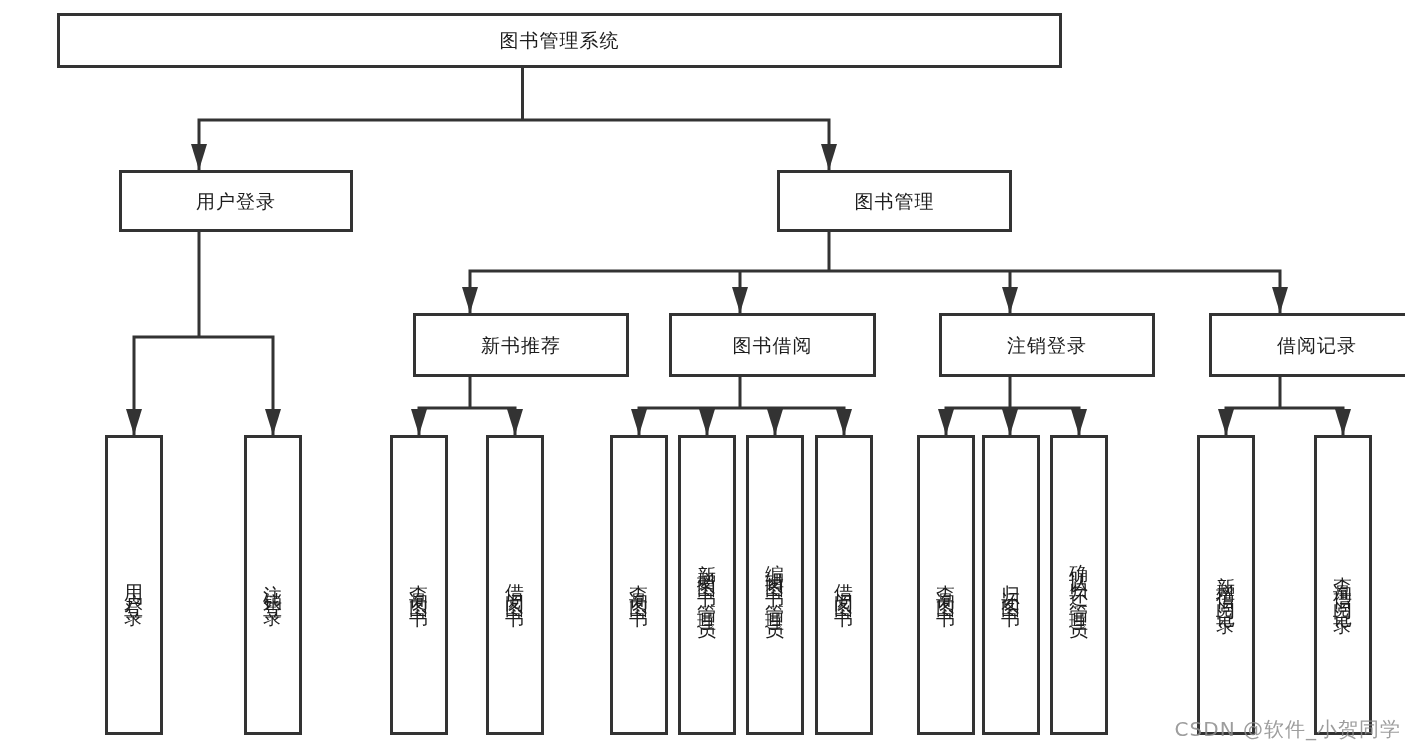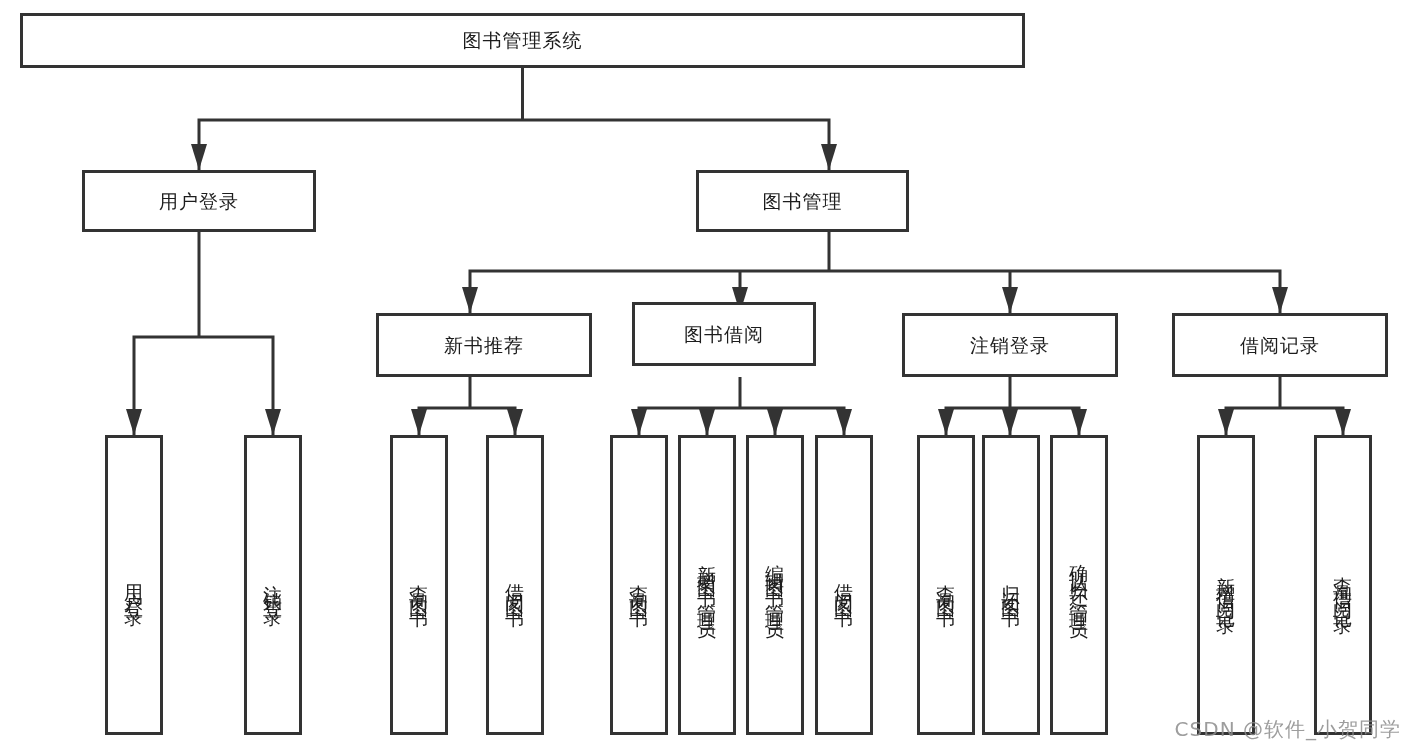--- a/index.html
+++ b/index.html
@@ -8,21 +8,21 @@
   html,body{margin:0;padding:0;}
   body{background:var(--canvas-bg);font-family:"DejaVu Sans","Liberation Sans",sans-serif;}
   .canvas{position:relative;width:1405px;height:747px;background:var(--canvas-bg);overflow:hidden;}
   .wires{position:absolute;left:0;top:0;pointer-events:none;}
   .box{
     position:absolute;box-sizing:border-box;background:var(--box-bg);
     border:3px solid var(--line);color:var(--text);
     display:flex;align-items:center;justify-content:center;
     font-size:19px;line-height:1;white-space:nowrap;
   }
-  .h{letter-spacing:1px;}
+  .h{letter-spacing:1px;margin-left:37px;}
   .v{
     writing-mode:vertical-rl;text-orientation:mixed;
     letter-spacing:8px;font-size:19px;
   }
   .watermark{
     position:absolute;top:716px;right:4px;z-index:5;
     font-size:20px;color:var(--watermark);opacity:.85;
     letter-spacing:1px;white-space:nowrap;
   }
 </style>
@@ -59,24 +59,24 @@
       <polygon points="1002,409 1018,409 1010,435"></polygon>
       <polygon points="1071,409 1087,409 1079,435"></polygon>
       <polygon points="1218,409 1234,409 1226,435"></polygon>
       <polygon points="1335,409 1351,409 1343,435"></polygon>
     </g>
   </svg>
 
   <div class="box h" style="left:20px;top:13px;width:1005px;height:55px">图书管理系统</div>
 
   <div class="box h" style="left:82px;top:170px;width:234px;height:62px">用户登录</div>
-  <div class="box h" style="left:696px;top:170px;width:213px;height:62px">图书管理</div>
+  <div class="box h" style="left:740px;top:170px;width:235px;height:62px">图书管理</div>
 
   <div class="box h" style="left:376px;top:313px;width:216px;height:64px">新书推荐</div>
-  <div class="box h" style="left:632px;top:302px;width:184px;height:64px">图书借阅</div>
+  <div class="box h" style="left:632px;top:313px;width:207px;height:64px">图书借阅</div>
   <div class="box h" style="left:902px;top:313px;width:216px;height:64px">注销登录</div>
   <div class="box h" style="left:1172px;top:313px;width:216px;height:64px">借阅记录</div>
 
   <div class="box v" style="left:105px;top:435px;width:58px;height:300px">用户登录</div>
   <div class="box v" style="left:244px;top:435px;width:58px;height:300px">注销登录</div>
 
   <div class="box v" style="left:390px;top:435px;width:58px;height:300px">查询图书</div>
   <div class="box v" style="left:486px;top:435px;width:58px;height:300px">借阅图书</div>
 
   <div class="box v" style="left:610px;top:435px;width:58px;height:300px">查询图书</div>

